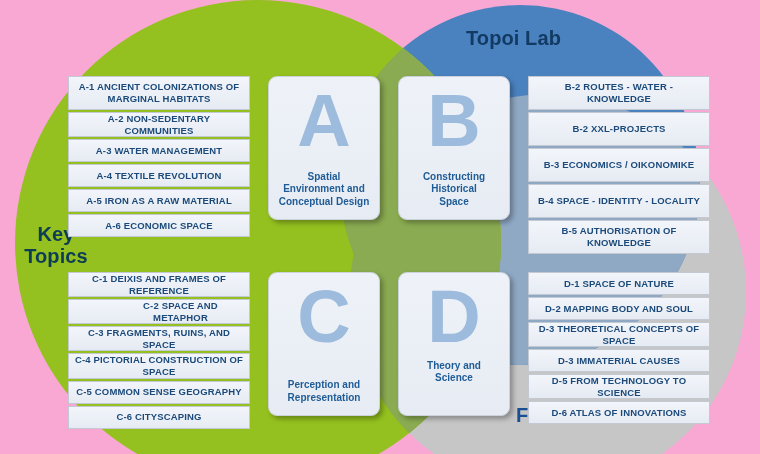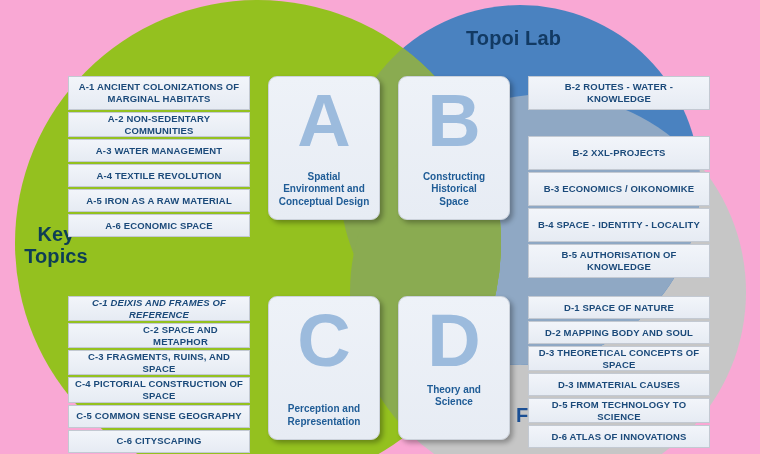--- a/index.html
+++ b/index.html
@@ -186,28 +186,28 @@
 
     <div class="quad">
       <div class="quad-letter" style="color: rgb(156, 187, 221);">B</div>
       <div class="quad-caption" style="color: rgb(31, 92, 150);">Constructing
 Historical
 Space</div>
     </div>
 
     <div class="topic-stack right-pad">
       <div class="topic-card tall" style="color: rgb(27, 74, 122);">B-2 ROUTES - WATER - KNOWLEDGE</div>
-      <div class="topic-card tall" style="color: rgb(27, 74, 122); margin-top: 24px;">B-2 XXL-PROJECTS</div>
+      <div class="topic-card tall" style="color: rgb(27, 74, 122);">B-2 XXL-PROJECTS</div>
       <div class="topic-card tall" style="color: rgb(27, 74, 122);">B-3 ECONOMICS / OIKONOMIKE</div>
       <div class="topic-card tall" style="color: rgb(27, 74, 122);">B-4 SPACE - IDENTITY - LOCALITY</div>
       <div class="topic-card tall" style="color: rgb(27, 74, 122);">B-5 AUTHORISATION OF KNOWLEDGE</div>
     </div>
 
     <div class="topic-stack left-pad">
-      <div class="topic-card" style="color: rgb(27, 74, 122); font-style: italic;">C-1 DEIXIS AND FRAMES OF REFERENCE</div>
+      <div class="topic-card" style="color: rgb(27, 74, 122);">C-1 DEIXIS AND FRAMES OF REFERENCE</div>
       <div class="topic-card" style="color: rgb(27, 74, 122); padding-left: 47px;">C-2 SPACE AND METAPHOR</div>
       <div class="topic-card" style="color: rgb(27, 74, 122);">C-3 FRAGMENTS, RUINS, AND SPACE</div>
       <div class="topic-card" style="color: rgb(27, 74, 122);">C-4 PICTORIAL CONSTRUCTION OF SPACE</div>
       <div class="topic-card" style="color: rgb(27, 74, 122);">C-5 COMMON SENSE GEOGRAPHY</div>
       <div class="topic-card" style="color: rgb(27, 74, 122);">C-6 CITYSCAPING</div>
     </div>
 
     <div class="quad">
       <div class="quad-letter" style="color: rgb(156, 187, 221);">C</div>
       <div class="quad-caption" style="color: rgb(31, 92, 150);">Perception and

